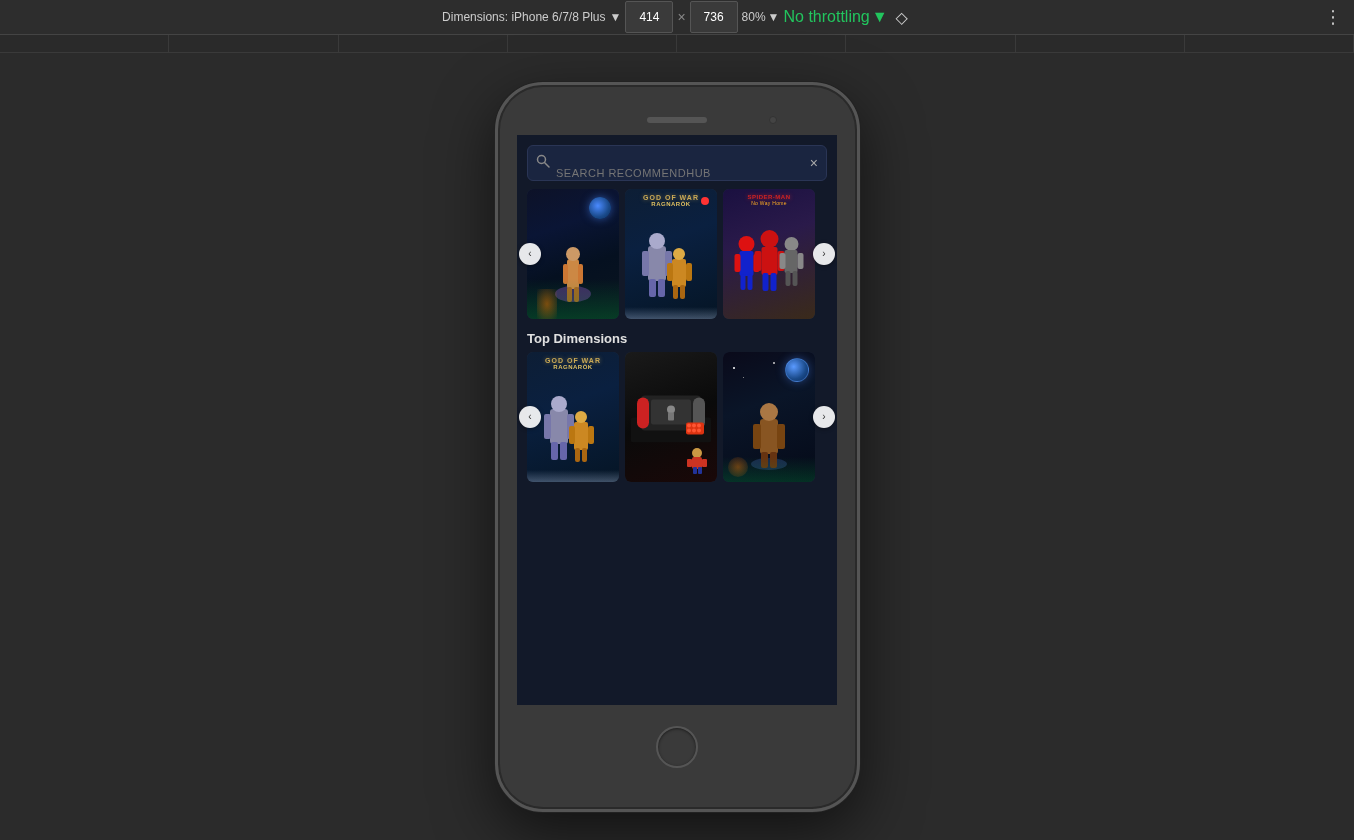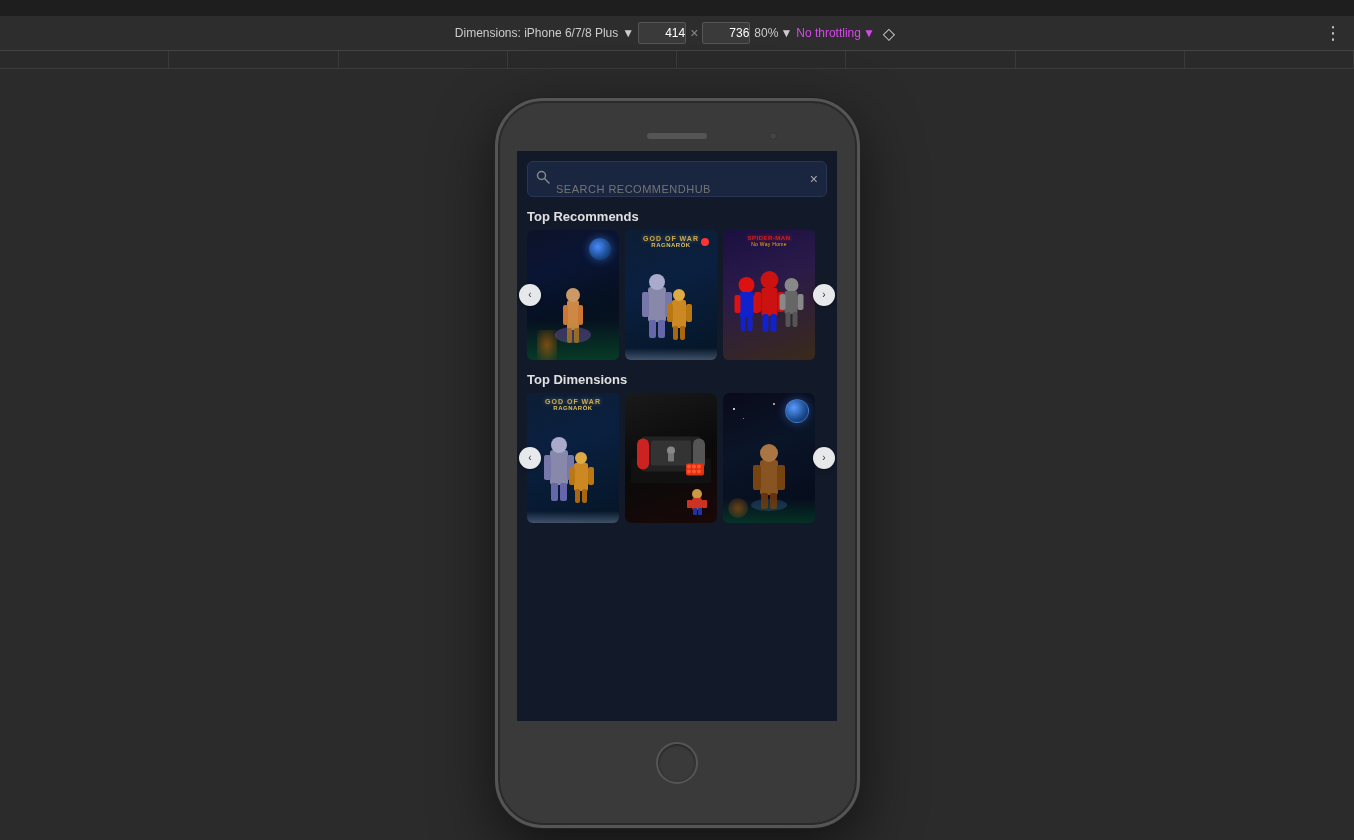--- a/index.html
+++ b/index.html
@@ -16,65 +16,64 @@
       height: 35px;
       background: #2d2d2d;
       border-bottom: 1px solid #444;
       display: flex;
       align-items: center;
       justify-content: center;
       gap: 4px;
       color: #ccc;
       font-size: 12px;
       position: relative;
-      margin-top: 16px;
     }
     .toolbar-device-label {
       color: #ccc;
       font-size: 12px;
     }
     .toolbar-dropdown-btn {
       background: none;
       border: none;
       color: #ccc;
       font-size: 12px;
       cursor: pointer;
       display: flex;
       align-items: center;
       gap: 2px;
     }
     .toolbar-input {
       width: 48px;
-      height: 22px;
+      height: 32px;
       background: #3a3a3a;
       border: 1px solid #555;
       color: #fff;
       font-size: 12px;
-      text-align: right;
+      text-align: center;
       border-radius: 2px;
     }
     .toolbar-separator {
       color: #888;
       font-size: 14px;
     }
     .toolbar-zoom-btn {
       background: none;
       border: none;
       color: #ccc;
       font-size: 12px;
       cursor: pointer;
       display: flex;
       align-items: center;
       gap: 2px;
     }
     .toolbar-throttle-btn {
       background: none;
       border: none;
-      color: #d946ef;
-      font-size: 12px;
+      color: #22c55e;
+      font-size: 16px;
       cursor: pointer;
       display: flex;
       align-items: center;
       gap: 2px;
     }
     .toolbar-icon-btn {
       background: none;
       border: none;
       color: #ccc;
       cursor: pointer;
@@ -337,21 +336,20 @@
               <circle cx="5.5" cy="5.5" r="4" stroke="#888" stroke-width="1.5"></circle>
               <line x1="8.5" y1="8.5" x2="13" y2="13" stroke="#888" stroke-width="1.5" stroke-linecap="round"></line>
             </svg>
           </span>
           <input class="search-input-field" type="text" placeholder="SEARCH RECOMMENDHUB" style="">
           <button class="search-close-btn">
             <span>×</span>
           </button>
         </div>
 
-        <div class="section-title">Top Recommends</div>
 
         <div class="carousel-container">
           <button class="carousel-nav-btn carousel-nav-prev">
             <span>‹</span>
           </button>
           <div class="carousel-track">
 
             <div class="carousel-card">
               <div style="width:100%;height:100%;background:linear-gradient(160deg,#0d1228 0%,#0a1535 30%,#051020 60%,#0a1520 100%);position:relative;overflow:hidden;">
 

